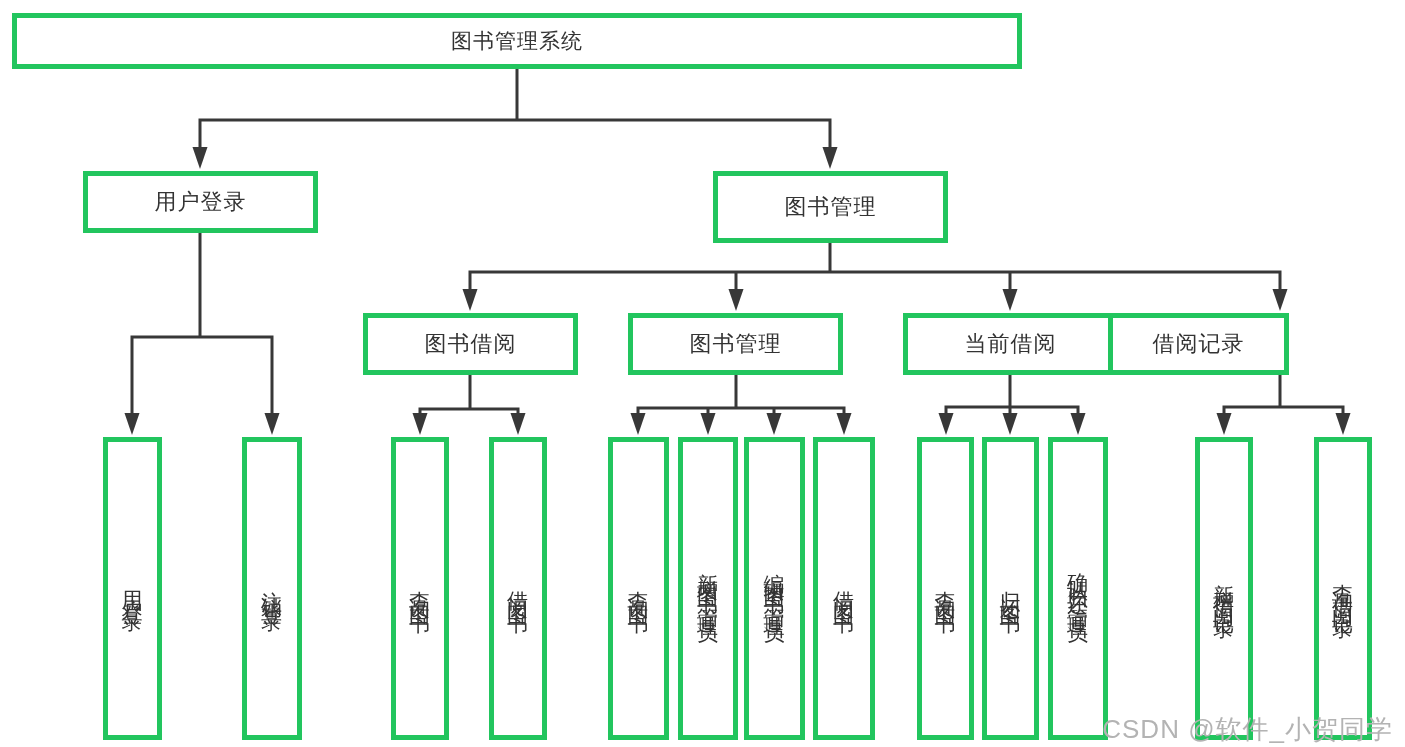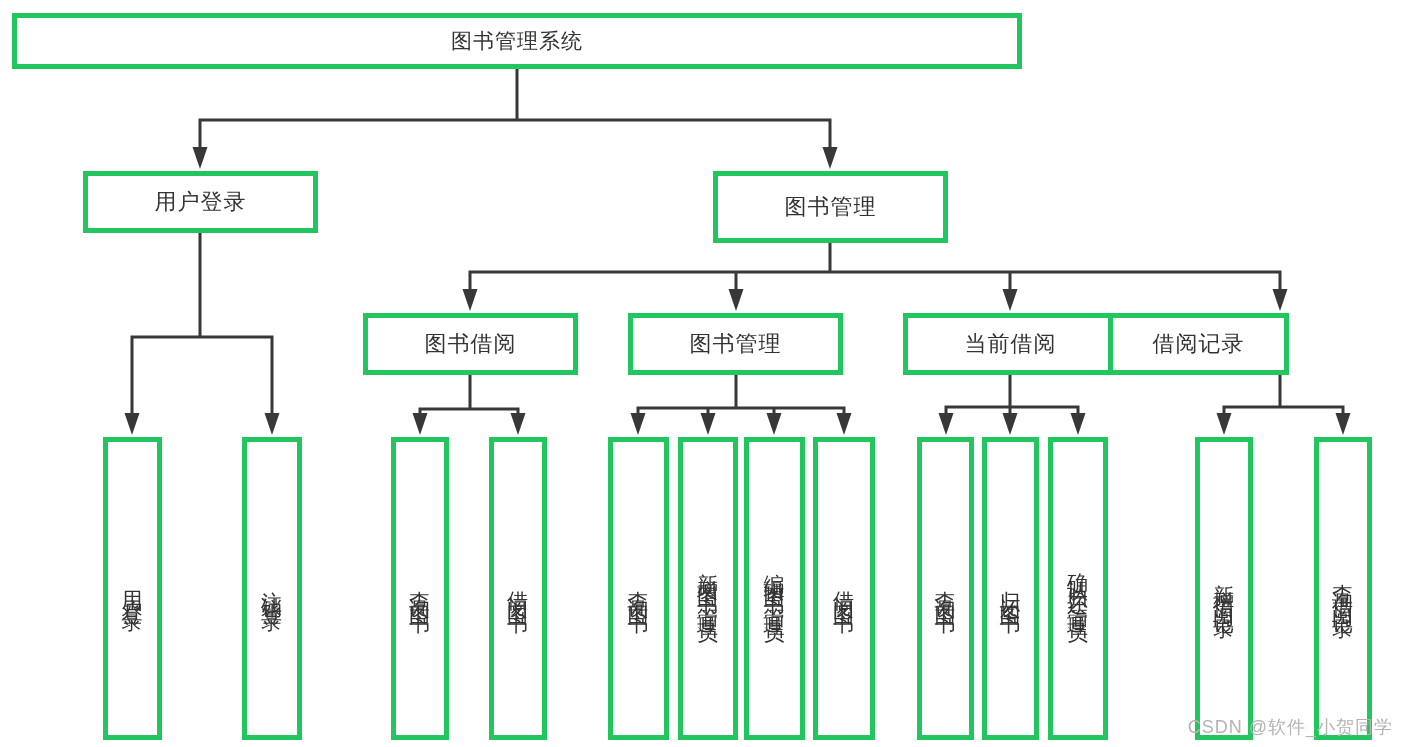--- a/index.html
+++ b/index.html
@@ -43,22 +43,22 @@
   }
   #connectors path {
     fill:none;
     stroke:#383838;
     stroke-width:3;
   }
   #connectors polygon { fill:#383838; stroke:none; }
   #watermark {
     position:absolute;
     right:12px;
-    bottom:8px;
-    font-size:18px;
+    bottom:0;
+    font-size:26px;
     color:#b3b3b3;
     letter-spacing:1px;
     white-space:nowrap;
   }
 </style>
 </head>
 <body>
 
 <div id="stage">
 

